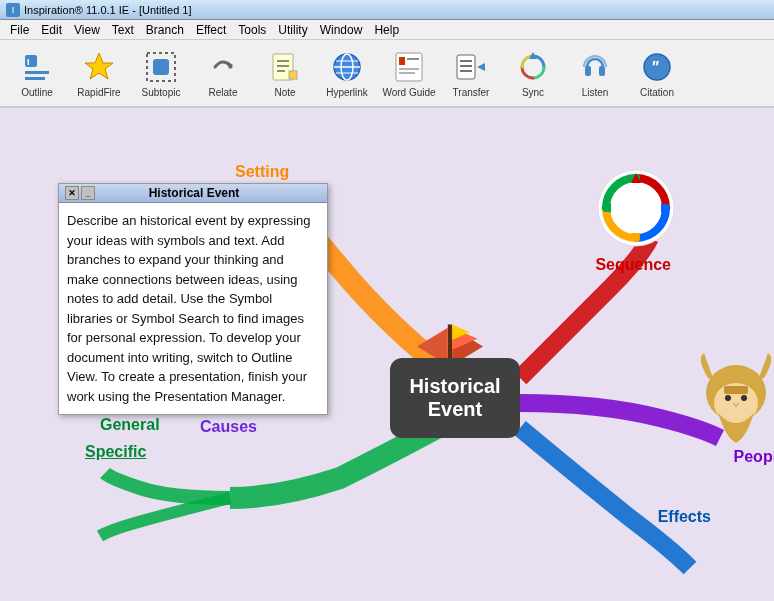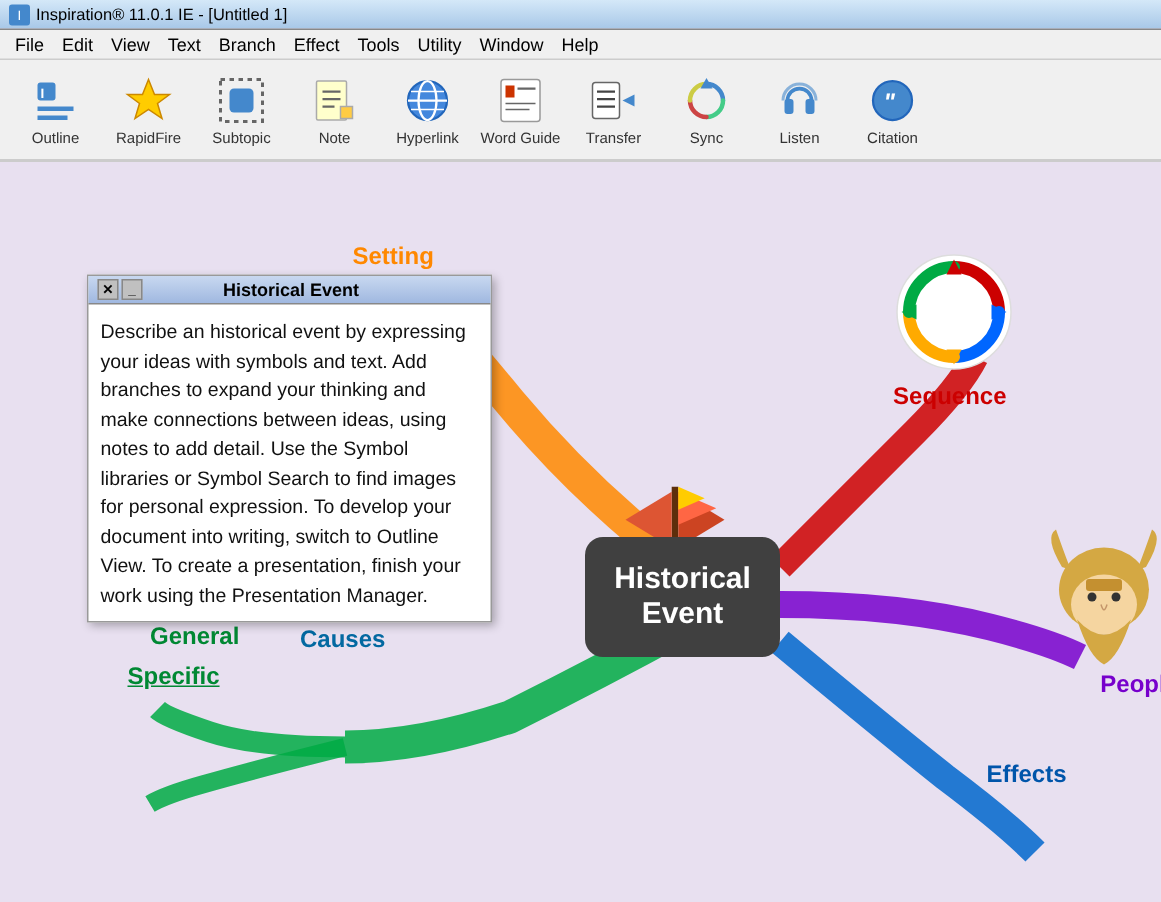--- a/index.html
+++ b/index.html
@@ -220,20 +220,29 @@
         <svg width="32" height="32" viewBox="0 0 32 32">
           <rect x="2" y="2" width="28" height="28" fill="none" stroke="#666" stroke-width="2" stroke-dasharray="3"></rect>
           <rect x="8" y="8" width="16" height="16" fill="#4488cc" rx="3"></rect>
         </svg>
       </div>
       <span>Subtopic</span>
     </div>
     <div class="tool-btn">
       <div class="tool-icon">
         <svg width="32" height="32" viewBox="0 0 32 32">
+          <path d="M8 16 Q16 6 24 16" stroke="#666" stroke-width="3" fill="none" stroke-linecap="round"></path>
+          <polygon points="20,10 26,14 22,18" fill="#666"></polygon>
+        </svg>
+      </div>
+      <span>Relate</span>
+    </div>
+    <div class="tool-btn">
+      <div class="tool-icon">
+        <svg width="32" height="32" viewBox="0 0 32 32">
           <rect x="4" y="3" width="20" height="26" fill="#ffffcc" stroke="#aaa" stroke-width="1" rx="1"></rect>
           <line x1="8" y1="10" x2="20" y2="10" stroke="#666" stroke-width="1.5"></line>
           <line x1="8" y1="15" x2="20" y2="15" stroke="#666" stroke-width="1.5"></line>
           <line x1="8" y1="20" x2="16" y2="20" stroke="#666" stroke-width="1.5"></line>
           <rect x="20" y="20" width="8" height="8" fill="#ffcc44" stroke="#aaa"></rect>
         </svg>
       </div>
       <span>Note</span>
     </div>
     <div class="tool-btn">
@@ -322,21 +331,21 @@
 
     <path d="M 190 390 Q 130 390 100 380 Q 70 370 65 365" stroke="#00aa44" stroke-width="14" fill="none" opacity="0.85"></path>
 
     <path d="M 190 390 Q 130 405 95 415 Q 70 422 60 428" stroke="#00aa44" stroke-width="12" fill="none" opacity="0.85"></path>
   </svg>
 
   <div class="branch-label" style="left: 195px; top: 55px; color: #ff8800;">Setting</div>
   <div class="branch-label" style="right: 125px; top: 148px; color: #cc0000;">Sequence</div>
   <div class="branch-label" style="right: 10px; top: 340px; color: #7700cc;">People</div>
   <div class="branch-label" style="left: 60px; top: 308px; color: #008833;">General</div>
-  <div class="branch-label" style="left: 160px; top: 310px; color: #0369a1;">Causes</div>
+  <div class="branch-label" style="left: 160px; top: 310px; color: #6d28d9;">Causes</div>
   <div class="branch-label" style="left: 45px; top: 335px; color: #008833; text-decoration: underline;">Specific</div>
   <div class="branch-label" style="right: 85px; top: 400px; color: #0055aa;">Effects</div>
 
   <svg class="sequence-img" viewBox="0 0 80 80">
     <circle cx="40" cy="40" r="38" fill="white" stroke="#ddd" stroke-width="1"></circle>
     <path d="M40 10 A30 30 0 0 1 70 40" stroke="#cc0000" stroke-width="8" fill="none" stroke-linecap="round"></path>
     <path d="M70 40 A30 30 0 0 1 40 70" stroke="#0066ff" stroke-width="8" fill="none" stroke-linecap="round"></path>
     <path d="M40 70 A30 30 0 0 1 10 40" stroke="#ffaa00" stroke-width="8" fill="none" stroke-linecap="round"></path>
     <path d="M10 40 A30 30 0 0 1 40 10" stroke="#00aa44" stroke-width="8" fill="none" stroke-linecap="round"></path>
 

